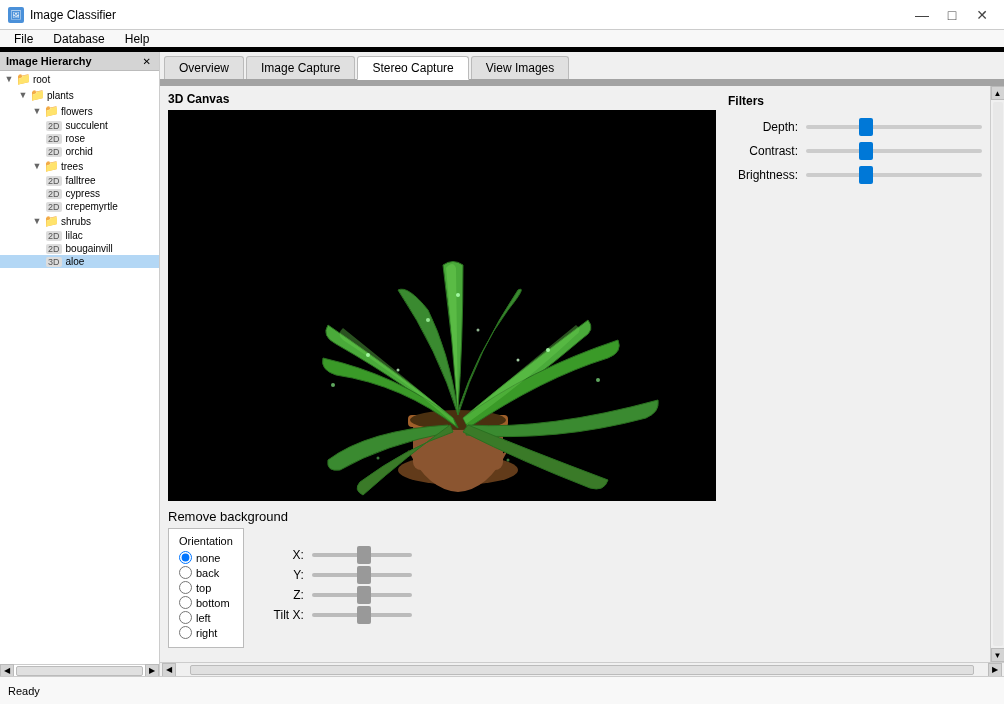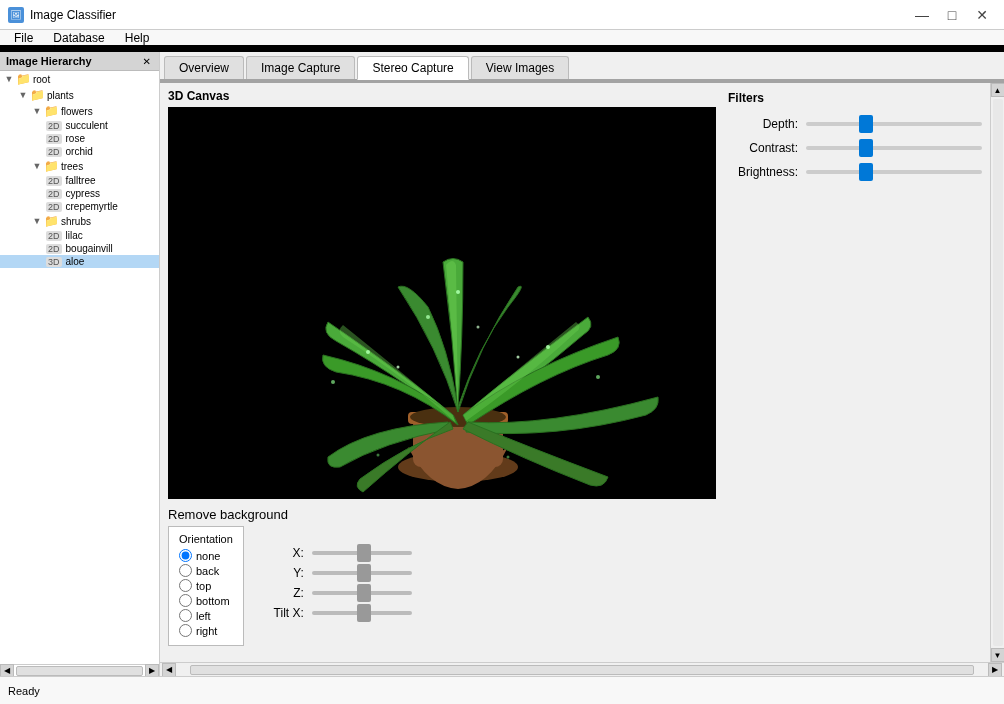--- a/index.html
+++ b/index.html
@@ -6,21 +6,21 @@
     body { font-family: 'Segoe UI', Tahoma, sans-serif; font-size: 12px; background: #f0f0f0; overflow: hidden; width: 1004px; height: 704px; display: flex; flex-direction: column; }
 
     
     .title-bar { background: #fff; border-bottom: 1px solid #ccc; height: 30px; display: flex; align-items: center; padding: 0 8px; justify-content: space-between; user-select: none; }
     .title-bar-left { display: flex; align-items: center; gap: 6px; font-size: 12px; }
     .title-bar-icon { width: 16px; height: 16px; background: #4a90d9; border-radius: 2px; display: flex; align-items: center; justify-content: center; color: white; font-size: 9px; }
     .title-bar-controls { display: flex; gap: 2px; }
     .title-bar-btn { width: 28px; height: 28px; border: none; background: transparent; cursor: pointer; display: flex; align-items: center; justify-content: center; font-size: 14px; color: #444; }
 
     
-    .menu-bar { background: #f8f8f8; border-bottom: 7px solid #000000; height: 22px; display: flex; align-items: center; padding: 0 4px; }
+    .menu-bar { background: #f8f8f8; border-bottom: 5px solid #000000; height: 22px; display: flex; align-items: center; padding: 0 4px; }
     .menu-item { padding: 2px 10px; cursor: pointer; font-size: 12px; }
 
     
     .main-area { display: flex; flex: 1; overflow: hidden; }
 
     
     .sidebar { width: 160px; border-right: 1px solid #ccc; background: #fff; display: flex; flex-direction: column; overflow: hidden; }
     .sidebar-header { background: #d4d4d4; padding: 3px 6px; font-size: 11px; font-weight: bold; border-bottom: 1px solid #bbb; display: flex; justify-content: space-between; align-items: center; }
     .sidebar-scroll { flex: 1; overflow-y: auto; overflow-x: auto; font-size: 11px; }
     .sidebar-scroll::-webkit-scrollbar { width: 8px; height: 8px; }
@@ -35,21 +35,21 @@
     .expand-icon { font-size: 9px; color: #666; width: 10px; text-align: center; }
     .item-label { font-size: 10px; }
     .badge { font-size: 9px; color: #555; background: #ddd; border-radius: 2px; padding: 0 2px; margin-right: 2px; }
     .sidebar-bottom-scroll { height: 12px; border-top: 1px solid #ccc; display: flex; align-items: center; }
     .sidebar-hscroll { flex: 1; height: 10px; background: #e0e0e0; border: 1px solid #bbb; border-radius: 2px; margin: 2px; }
 
     
     .content { flex: 1; display: flex; flex-direction: column; overflow: hidden; }
 
     
-    .tabs { display: flex; background: #f0f0f0; border-bottom: 4px solid #a3a3a3; padding-top: 4px; padding-left: 4px; }
+    .tabs { display: flex; background: #f0f0f0; border-bottom: 7px solid #a3a3a3; padding-top: 4px; padding-left: 4px; }
     .tab { padding: 4px 14px; font-size: 12px; border: 1px solid #bbb; border-bottom: none; background: #e0e0e0; cursor: pointer; margin-right: 2px; border-radius: 3px 3px 0 0; }
     .tab.active { background: #fff; border-bottom: 1px solid #fff; margin-bottom: -1px; z-index: 1; }
 
     
     .canvas-panel { flex: 1; display: flex; flex-direction: column; overflow: hidden; }
     .canvas-label { padding: 6px 8px 4px 8px; font-size: 12px; font-weight: bold; }
     .canvas-container { margin: 0 8px; background: #000; width: 548px; height: 392px; position: relative; overflow: hidden; }
 
     
     .aloe-canvas { width: 548px; height: 392px; }

